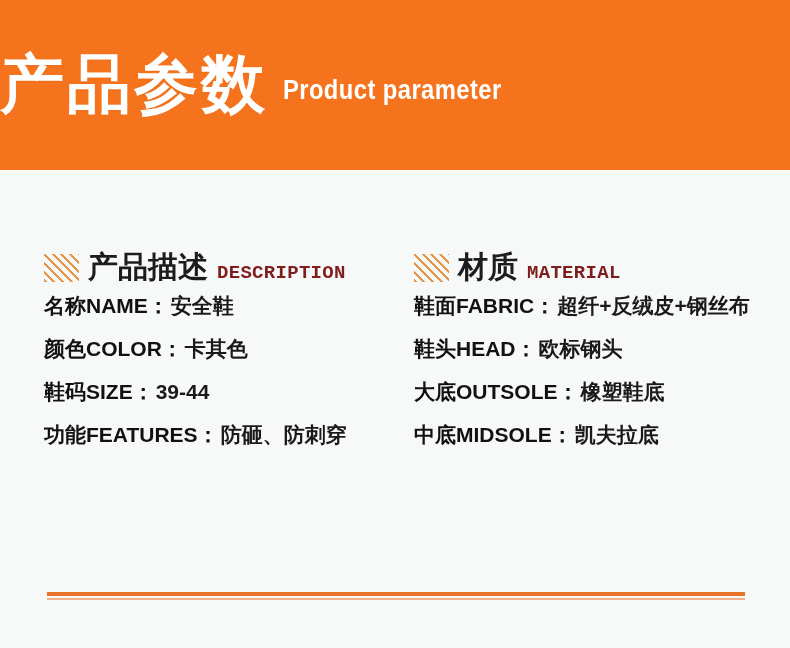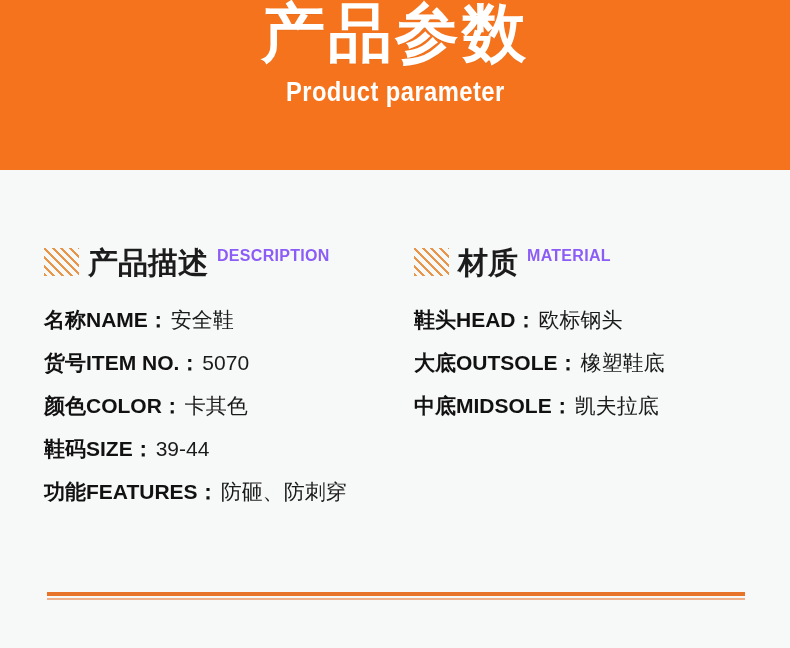--- a/index.html
+++ b/index.html
@@ -18,21 +18,21 @@
 
   
   .banner {
     position: absolute;
     left: 0;
     top: 0;
     width: 790px;
     height: 170px;
     background: #f4731c;
     display: flex;
-    flex-direction: column;
+    flex-direction: row;
     align-items: center;
     justify-content: flex-start;
     box-sizing: border-box;
   }
   .banner-title-cn {
     color: #ffffff;
     font-size: 64px;
     font-weight: bold;
     letter-spacing: 3px;
     line-height: 1.05;
@@ -63,22 +63,23 @@
   .col {
     position: absolute;
     top: 78px;
   }
   .col-left  { left: 44px;  width: 350px; }
   .col-right { left: 414px; width: 376px; }
 
   
   .sec-head {
     display: flex;
+    align-items: flex-end;
     height: 36px;
-    margin-bottom: 14px;
+    font-family: Liberation Mono, monospace;
   }
   .hatch {
     width: 35px;
     height: 28px;
     margin-right: 9px;
     margin-bottom: 2px;
     background-image: repeating-linear-gradient(
         45deg,
         #e8954a 0px,
         #e8954a 2.2px,
@@ -89,23 +90,23 @@
   }
   .sec-title-cn {
     font-size: 30px;
     font-weight: bold;
     color: #1c1c1c;
     line-height: 1;
     letter-spacing: 0px;
     white-space: nowrap;
   }
   .sec-title-en {
-    font-size: 16px;
-    font-weight: bold;
-    color: #8b5cf6;
+    font-size: 19px;
+    font-weight: bold;
+    color: #7f1d1d;
     letter-spacing: 0.3px;
     margin-left: 9px;
     margin-bottom: 1px;
     line-height: 1;
     white-space: nowrap;
   }
 
   
   .spec-row {
     height: 43px;
@@ -113,21 +114,21 @@
     white-space: nowrap;
     font-size: 21px;
     color: #121212;
   }
   .spec-label {
     font-weight: bold;
     color: #111111;
     margin-top: 8px;
   }
   .spec-value {
-    font-weight: normal;
+    font-weight: bold;
     color: #1a1a1a;
     margin-left: 2px;
   }
 
   
   .divider {
     position: absolute;
     left: 47px;
     top: 592px;
     width: 698px;
@@ -159,41 +160,41 @@
     <div class="sec-head">
       <span class="hatch"></span>
       <span class="sec-title-cn">产品描述</span>
       <span class="sec-title-en">DESCRIPTION</span>
     </div>
 
     <div class="spec-row">
       <span class="spec-label">名称NAME：</span><span class="spec-value">安全鞋</span>
     </div>
     <div class="spec-row">
-      <span class="spec-label">货号ITEM NO.：</span><span class="spec-value">5070</span>
-    </div>
-    <div class="spec-row">
       <span class="spec-label">颜色COLOR：</span><span class="spec-value">卡其色</span>
     </div>
     <div class="spec-row">
       <span class="spec-label">鞋码SIZE：</span><span class="spec-value">39-44</span>
     </div>
     <div class="spec-row">
       <span class="spec-label">功能FEATURES：</span><span class="spec-value">防砸、防刺穿</span>
     </div>
   </div>
 
   <div class="col col-right">
     <div class="sec-head">
       <span class="hatch"></span>
       <span class="sec-title-cn">材质</span>
       <span class="sec-title-en">MATERIAL</span>
     </div>
 
     <div class="spec-row">
+      <span class="spec-label">鞋面FABRIC：</span><span class="spec-value">超纤+反绒皮+钢丝布</span>
+    </div>
+    <div class="spec-row">
       <span class="spec-label">鞋头HEAD：</span><span class="spec-value">欧标钢头</span>
     </div>
     <div class="spec-row">
       <span class="spec-label">大底OUTSOLE：</span><span class="spec-value">橡塑鞋底</span>
     </div>
     <div class="spec-row">
       <span class="spec-label">中底MIDSOLE：</span><span class="spec-value">凯夫拉底</span>
     </div>
   </div>
 

